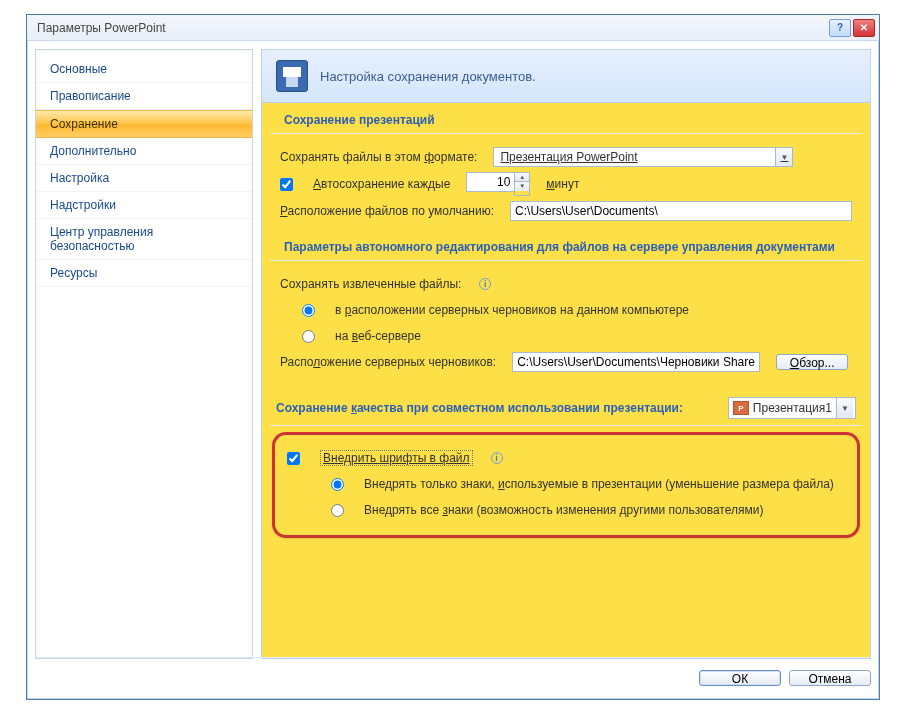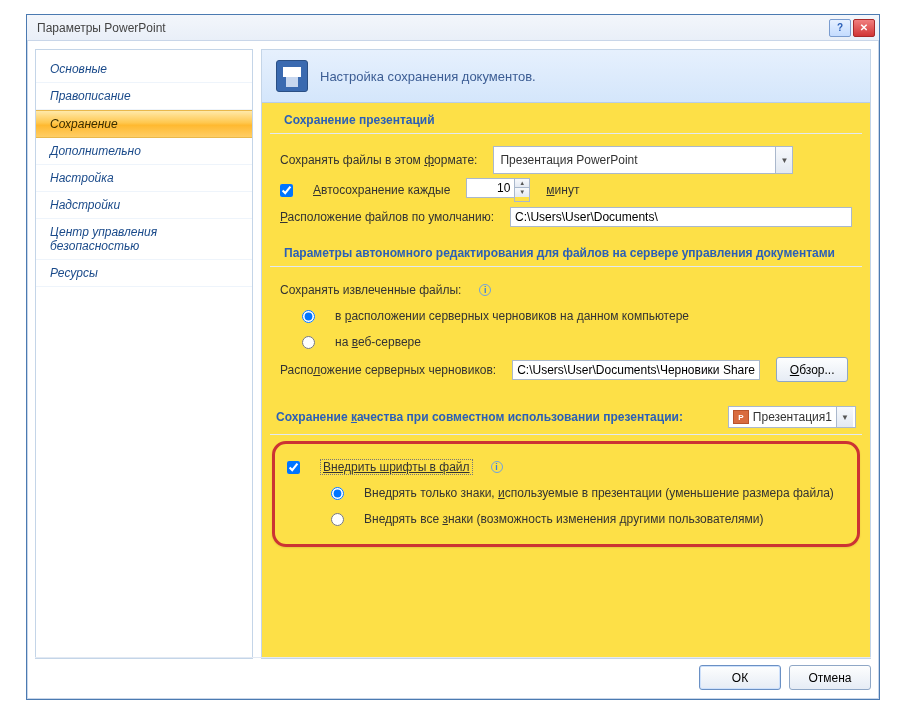--- a/index.html
+++ b/index.html
@@ -55,21 +55,20 @@
     border: 1px solid #c4d5e8;
     background: #fff;
     padding: 6px 0;
   }
   .side-item {
     display: block;
     padding: 6px 14px;
     color: #1a4a8a;
     border-bottom: 1px solid #eef4fb;
     cursor: pointer;
-    font-style: italic;
   }
   .side-item.selected {
     background: linear-gradient(#ffe9a9, #ffc84f 45%, #ffb930 55%, #ffce65);
     color: #3b2e00;
     border-top: 1px solid #e9b84b;
     border-bottom: 1px solid #e9b84b;
     font-weight: 500;
   }
   .main {
     flex: 1;
@@ -119,41 +118,41 @@
   .label { white-space: nowrap; }
   .u { text-decoration: underline; }
   select, input[type=text] {
     border: 1px solid #aab8cc;
     background: #fff;
     font: inherit;
     height: 20px;
     padding: 1px 4px;
   }
   .dropdown {
-    display: flex; align-items: center; border: 1px solid #aab8cc; height: 28px; background: #fff;
+    display: flex; align-items: center; border: 1px solid #aab8cc; height: 20px; background: #fff; text-decoration: underline;
   }
   .dropdown .dd-text { padding: 0 6px; flex: 1; white-space: nowrap; overflow: hidden; }
   .dd-btn {
     width: 17px; height: 100%;
     background: linear-gradient(#f7f9fc,#e3e9f2);
     border-left: 1px solid #aab8cc;
     display: flex; align-items: center; justify-content: center;
     font-size: 8px; color: #555;
   }
   .spinner {
     display: flex; height: 24px;
   }
   .spinner input { width: 48px; text-align: right; padding-right: 4px; border-right: none; }
   .spin-btns { display: flex; flex-direction: column; border: 1px solid #aab8cc; }
   .spin-btns div { width: 14px; height: 9px; background: linear-gradient(#f7f9fc,#e3e9f2); font-size: 6px; text-align: center; line-height: 8px; color: #555; }
   .spin-btns div:first-child { border-bottom: 1px solid #aab8cc; }
   input[type=checkbox], input[type=radio] { margin: 0 4px 0 0; vertical-align: middle; }
   .indent { padding-left: 22px; }
   .btn {
-    min-width: 72px; height: 25px;
+    min-width: 72px; height: 16px;
     border: 1px solid #8fa7c6;
     background: linear-gradient(#fdfefe,#e6ecf5);
     border-radius: 3px;
     font: inherit;
     cursor: pointer;
   }
   .info-icon {
     display: inline-block;
     width: 12px; height: 12px;
     border-radius: 50%;

